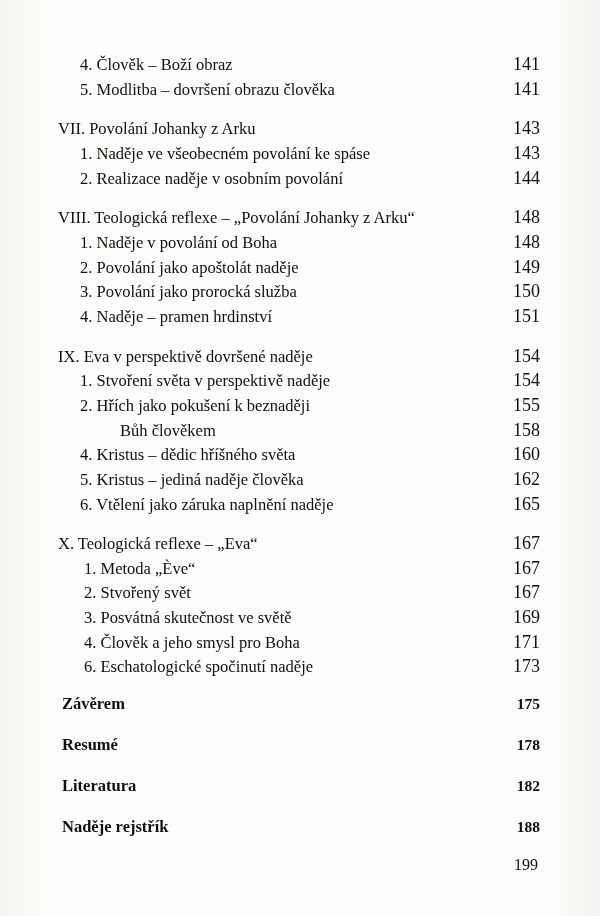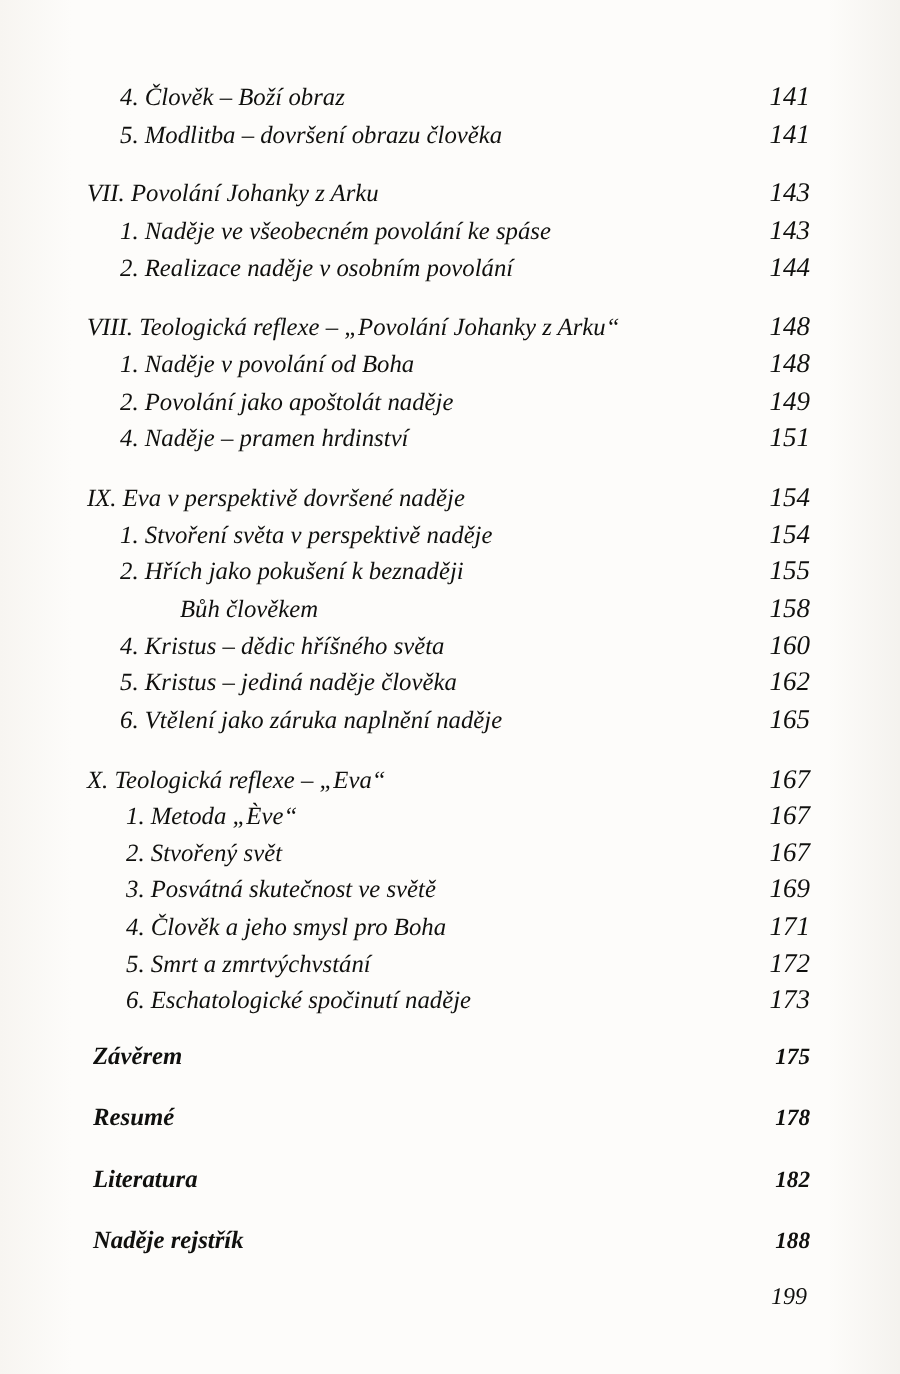--- a/index.html
+++ b/index.html
@@ -15,21 +15,20 @@
     position: relative;
     overflow: hidden;
   }
   .page {
     position: absolute;
     left: 0;
     top: 0;
     width: 600px;
     height: 916px;
     background: linear-gradient(90deg,#f7f5f1 0%, #fdfcfa 8%, #fdfcfa 92%, #f4f2ee 100%);
-    font-style: italic;
   }
   .toc {
     position: absolute;
     left: 58px;
     top: 52px;
     width: 482px;
   }
   .group {
     margin-bottom: 15px;
   }
@@ -116,20 +115,24 @@
         </div>
         <div class="row lvl-sub">
           <span class="label">1. Naděje v povolání od Boha</span>
           <span class="page-num">148</span>
         </div>
         <div class="row lvl-sub">
           <span class="label">2. Povolání jako apoštolát naděje</span>
           <span class="page-num">149</span>
         </div>
         <div class="row lvl-sub">
+          <span class="label">3. Povolání jako prorocká služba</span>
+          <span class="page-num">150</span>
+        </div>
+        <div class="row lvl-sub">
           <span class="label">4. Naděje – pramen hrdinství</span>
           <span class="page-num">151</span>
         </div>
       </div>
       <div class="group">
         <div class="row lvl-top">
           <span class="label">IX. Eva v perspektivě dovršené naděje</span>
           <span class="page-num">154</span>
         </div>
         <div class="row lvl-sub">
@@ -170,24 +173,20 @@
           <span class="label">2. Stvořený svět</span>
           <span class="page-num">167</span>
         </div>
         <div class="row lvl-sub2">
           <span class="label">3. Posvátná skutečnost ve světě</span>
           <span class="page-num">169</span>
         </div>
         <div class="row lvl-sub2">
           <span class="label">4. Člověk a jeho smysl pro Boha</span>
           <span class="page-num">171</span>
-        </div>
-        <div class="row lvl-sub2">
-          <span class="label">5. Smrt a zmrtvýchvstání</span>
-          <span class="page-num">172</span>
         </div>
         <div class="row lvl-sub2">
           <span class="label">6. Eschatologické spočinutí naděje</span>
           <span class="page-num">173</span>
         </div>
       </div>
       <div class="back-matter">
         <div class="back-row">
           <span class="label">Závěrem</span>
           <span class="page-num">175</span>

